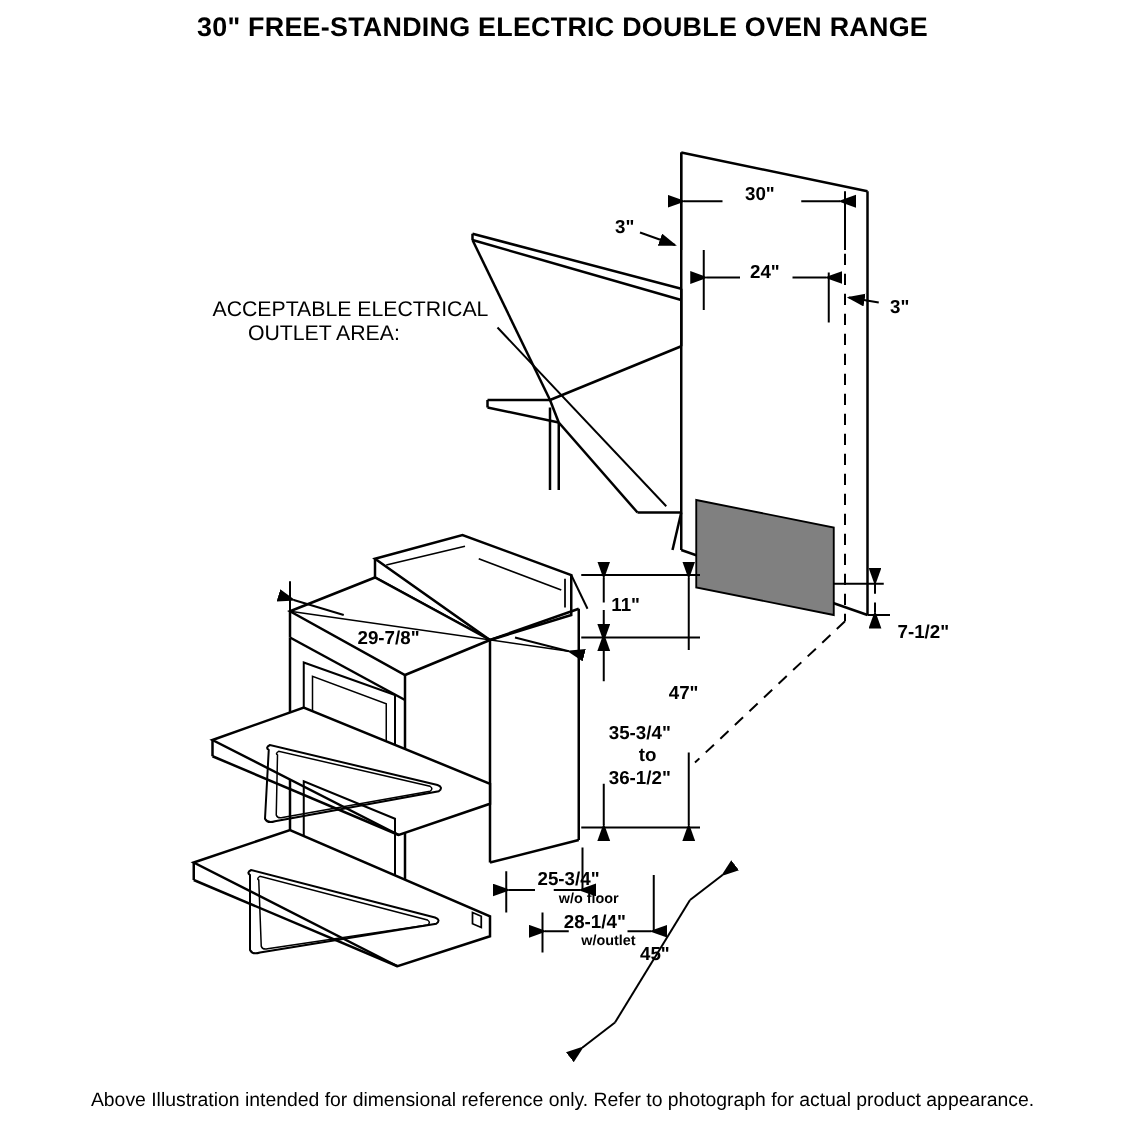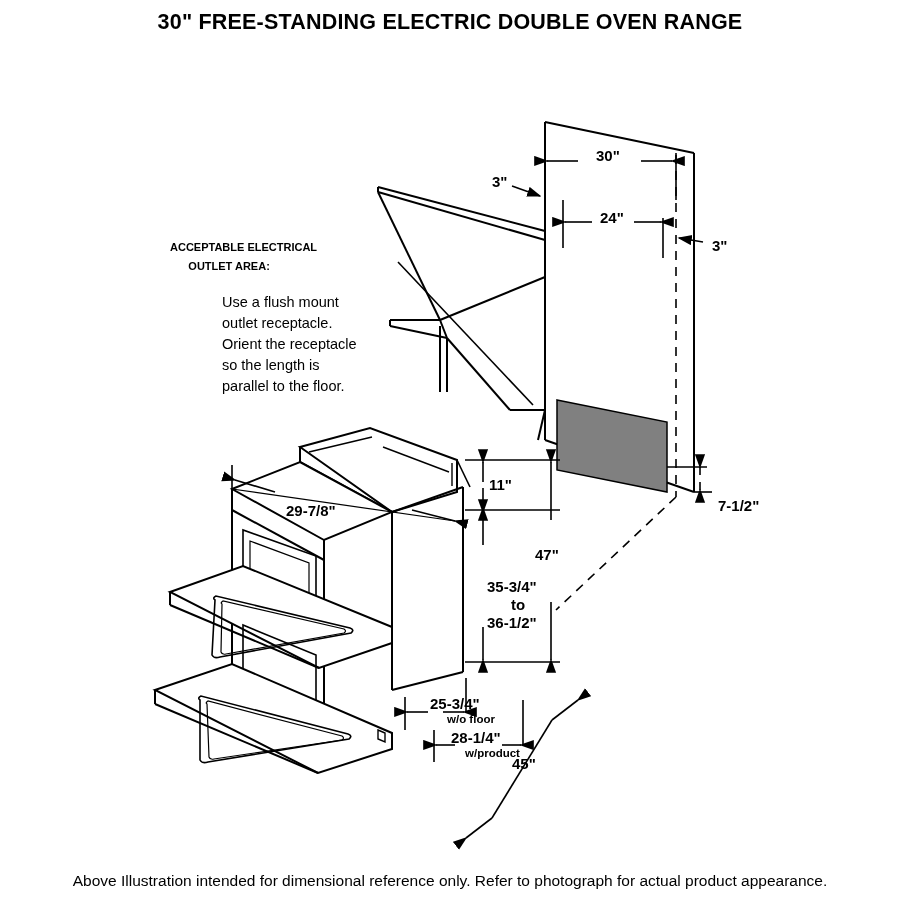--- a/index.html
+++ b/index.html
@@ -49,22 +49,22 @@
     font-size: 15px;
     font-weight: bold;
     white-space: nowrap;
   }
   .lbl.small {
     font-size: 11.5px;
     font-weight: bold;
   }
   .note-head {
     position: absolute;
-    font-size: 11px;
-    font-weight: bold;
+    font-size: 17px;
+    font-weight: normal;
     line-height: 19px;
     white-space: pre;
   }
   .note-body {
     position: absolute;
     font-size: 14.5px;
     font-weight: normal;
     line-height: 21px;
     white-space: pre;
   }
@@ -238,37 +238,32 @@
       <line x1="492" y1="818" x2="552" y2="720" stroke-width="1.6"></line>
     </g>
 
     <g stroke="#000000" stroke-width="1.6" fill="none">
       <line x1="398" y1="262" x2="533" y2="405"></line>
     </g>
   </svg>
 
   <div class="note-head" style="left:170px; top:238px;">ACCEPTABLE ELECTRICAL
       OUTLET AREA:</div>
-  <div class="note-body" style="left:222px; top:292px;">Use a flush mount
-outlet receptacle.
-Orient the receptacle
-so the length is
-parallel to the floor.</div>
 
   <div class="lbl" style="left:596px; top:147px;">30"</div>
   <div class="lbl" style="left:492px; top:173px;">3"</div>
   <div class="lbl" style="left:600px; top:209px;">24"</div>
   <div class="lbl" style="left:712px; top:237px;">3"</div>
   <div class="lbl" style="left:286px; top:502px;">29-7/8"</div>
   <div class="lbl" style="left:489px; top:476px;">11"</div>
   <div class="lbl" style="left:535px; top:546px;">47"</div>
   <div class="lbl" style="left:487px; top:578px; white-space:pre; line-height:18px; text-align:center;">35-3/4"
    to
 36-1/2"</div>
   <div class="lbl" style="left:718px; top:497px;">7-1/2"</div>
   <div class="lbl" style="left:430px; top:695px;">25-3/4"</div>
   <div class="lbl small" style="left:447px; top:713px;">w/o floor</div>
   <div class="lbl" style="left:451px; top:729px;">28-1/4"</div>
-  <div class="lbl small" style="left:465px; top:747px;">w/product</div>
+  <div class="lbl small" style="left:465px; top:747px;">w/outlet</div>
   <div class="lbl" style="left:512px; top:755px;">45"</div>
 
   <div id="footer">Above Illustration intended for dimensional reference only. Refer to photograph for actual product appearance.</div>
 </div>
 
 </body></html>

